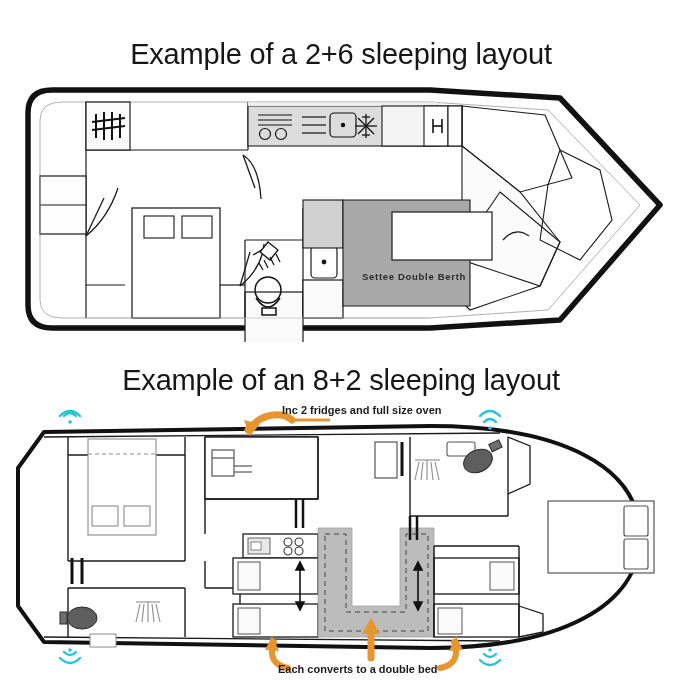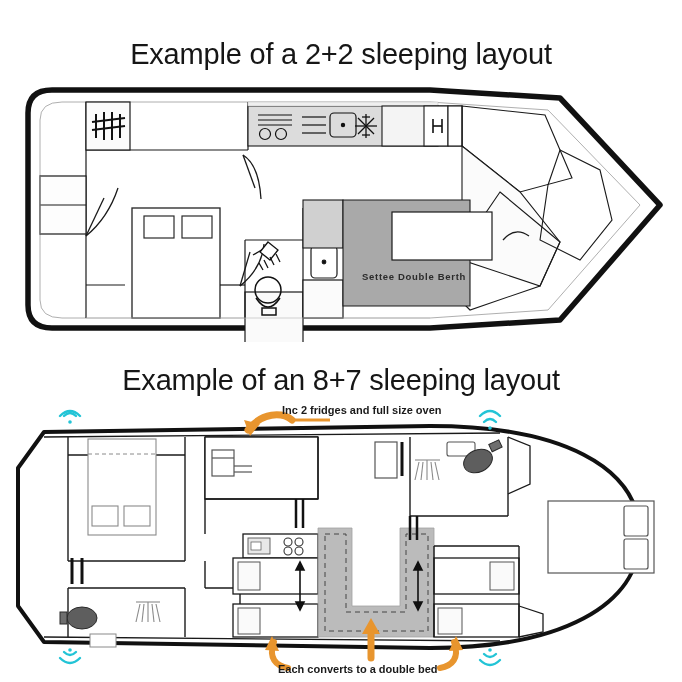--- a/index.html
+++ b/index.html
@@ -41,21 +41,21 @@
     fill:#1a1a1a;
   }
 </style>
 </head>
 <body>
 
 <div class="page">
 
   <div class="panel" id="panel-top">
 
-    <div class="plan-title" id="title-top">Example of a 2+2 sleeping layout</div>
+    <div class="plan-title" id="title-top">Example of a 2+6 sleeping layout</div>
 
     <div class="svg-wrap" id="svg-top">
       <svg width="682" height="262" viewBox="0 0 682 262" xmlns="http://www.w3.org/2000/svg">
 
         <path d="M 52 10
                  L 430 10
                  L 560 18
                  L 660 125
                  L 560 240
                  L 430 248
@@ -265,21 +265,21 @@
         <g stroke="#bdbdbd" stroke-width="0.7" fill="none">
           <line x1="86" y1="238" x2="430" y2="238"></line>
           <line x1="40" y1="96" x2="40" y2="154"></line>
         </g>
       </svg>
     </div>
   </div>
 
   <div class="panel" id="panel-bottom">
 
-    <div class="plan-title" id="title-bottom">Example of an 8+7 sleeping layout</div>
+    <div class="plan-title" id="title-bottom">Example of an 8+2 sleeping layout</div>
 
     <div class="svg-wrap" id="svg-bottom">
       <svg width="682" height="270" viewBox="0 0 682 270" xmlns="http://www.w3.org/2000/svg">
 
         <path d="M 44 26
                  L 430 20
                  C 560 20 640 60 640 130
                  C 640 200 560 242 430 242
                  L 44 236
                  L 18 200

